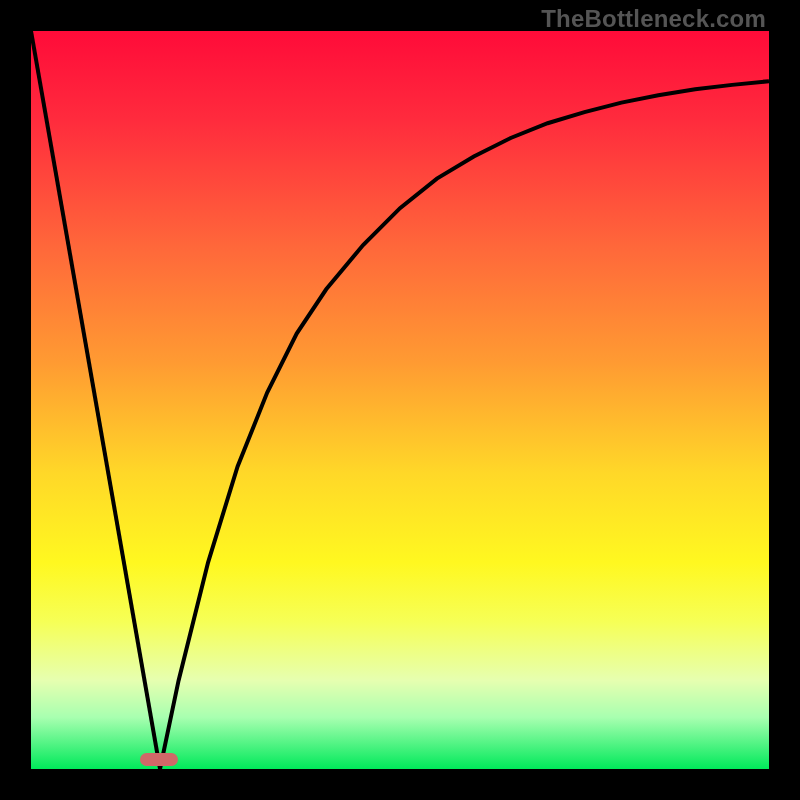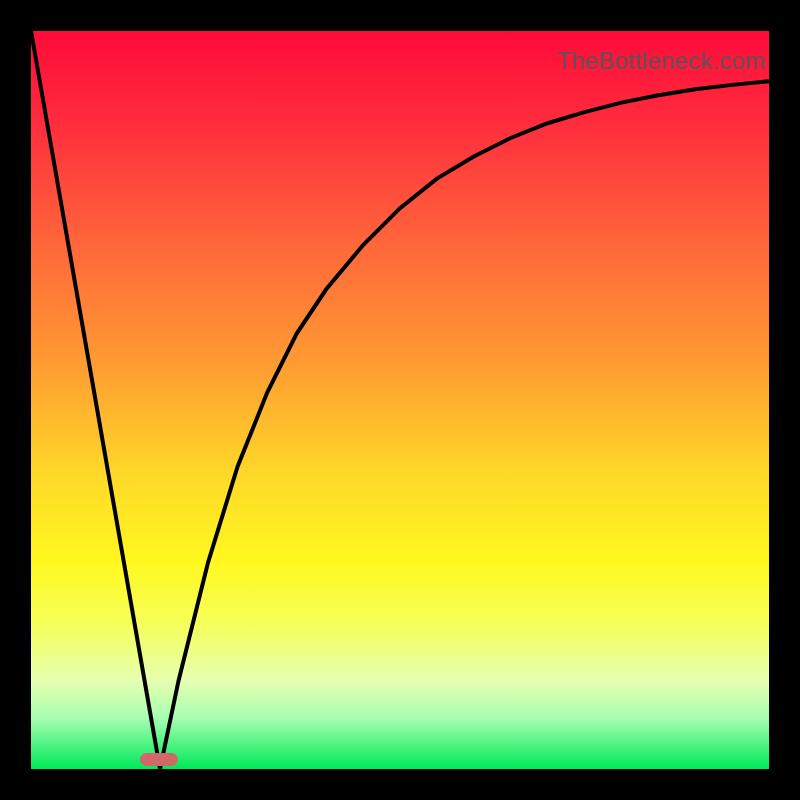--- a/index.html
+++ b/index.html
@@ -43,23 +43,22 @@
       #a8ffb0 93%,
       #00e95a 100%
     );
   }
   .watermark {
     position: absolute;
     top: 5px;
     right: 34px;
     color: #555555;
     font-size: 24px;
-    font-weight: 400;
+    font-weight: 700;
     letter-spacing: 0.2px;
-    margin-top: 42px;
   }
   .curve-svg {
     position: absolute;
     inset: 0;
   }
   .dip-marker {
     position: absolute;
     width: 38px;
     height: 13px;
     border-radius: 8px;

